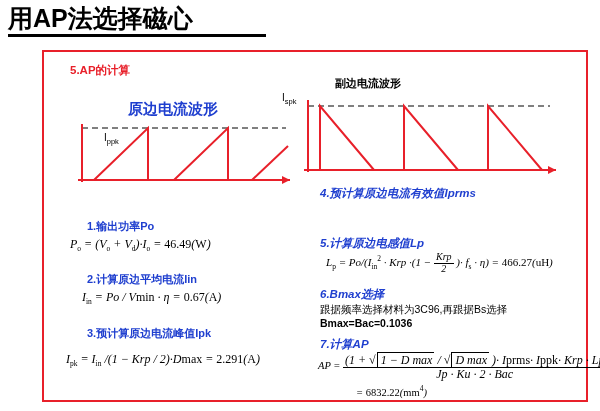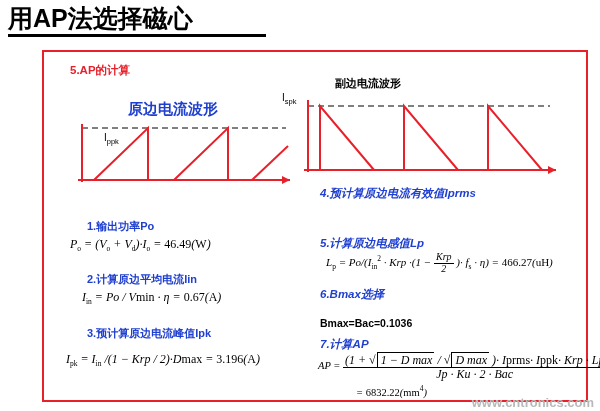--- a/index.html
+++ b/index.html
@@ -139,41 +139,41 @@
     P<sub>o</sub> = (V<sub>o</sub> + V<sub>d</sub>)·I<sub>o</sub> = <span class="up">46.49</span>(<span class="up">W</span>)
   </div>
 
   <div class="lbl" style="left:62px;top:272px;">2.计算原边平均电流Iin</div>
   <div class="formula" style="left:70px;top:290px;margin-left:12px;">
     I<sub>in</sub> = Po / V<span class="up">min</span> · η = <span class="up">0.67</span>(<span class="up">A</span>)
   </div>
 
   <div class="lbl" style="left:62px;top:326px;">3.预计算原边电流峰值Ipk</div>
   <div class="formula" style="left:66px;top:352px;">
-    I<sub>pk</sub> = I<sub>in</sub> /(1 − Krp / 2)·D<span class="up">max</span> = <span class="up">3.196</span>(<span class="up">A</span>)
+    I<sub>pk</sub> = I<sub>in</sub> /(1 − Krp / 2)·D<span class="up">max</span> = <span class="up">2.291</span>(<span class="up">A</span>)
   </div>
 
   <div class="h-blue" style="left:320px;top:186px;">4.预计算原边电流有效值Iprms</div>
 
   <div class="h-blue" style="left:320px;top:236px;">5.计算原边电感值Lp</div>
   <div class="formula" style="left:326px;top:252px;font-size:11px;">
     L<sub>p</sub> = Po/(I<sub>in</sub><sup>2</sup> · Krp ·(1 −
     <span class="frac"><span class="num">Krp</span><span class="den">2</span></span>
     )· f<sub>s</sub> · η) = <span class="up">466.27</span>(<span class="up">uH</span>)
   </div>
 
   <div class="h-blue" style="left:320px;top:287px;">6.Bmax选择</div>
+  <div class="txt-black" style="left:320px;top:303px;">跟据频率选择材料为3C96,再跟据Bs选择</div>
   <div class="txt-black" style="left:320px;top:317px;font-weight:bold;">Bmax=Bac=0.1036</div>
 
   <div class="h-blue" style="left:320px;top:337px;text-align:center;">7.计算AP</div>
   <div class="formula" style="left:318px;top:352px;font-size:10.5px;">
     AP =
     <span class="frac" style="font-size:12px;">
       <span class="num">(1 + <span class="radical">√</span><span class="sqrt">1 − D max</span> / <span class="radical">√</span><span class="sqrt">D max</span> )· I<span class="up">prms</span>· I<span class="up">ppk</span>· Krp · Lp</span>
       <span class="den">Jp · Ku · 2 · Bac</span>
     </span>
   </div>
   <div class="formula" style="left:356px;top:384px;font-size:10.5px;">
     = <span class="up">6832.22</span>(<span class="up">mm</span><sup>4</sup>)
   </div>
 
-  <div class="wm">www.cntronics.com</div>
 </div>
 
 </body></html>

